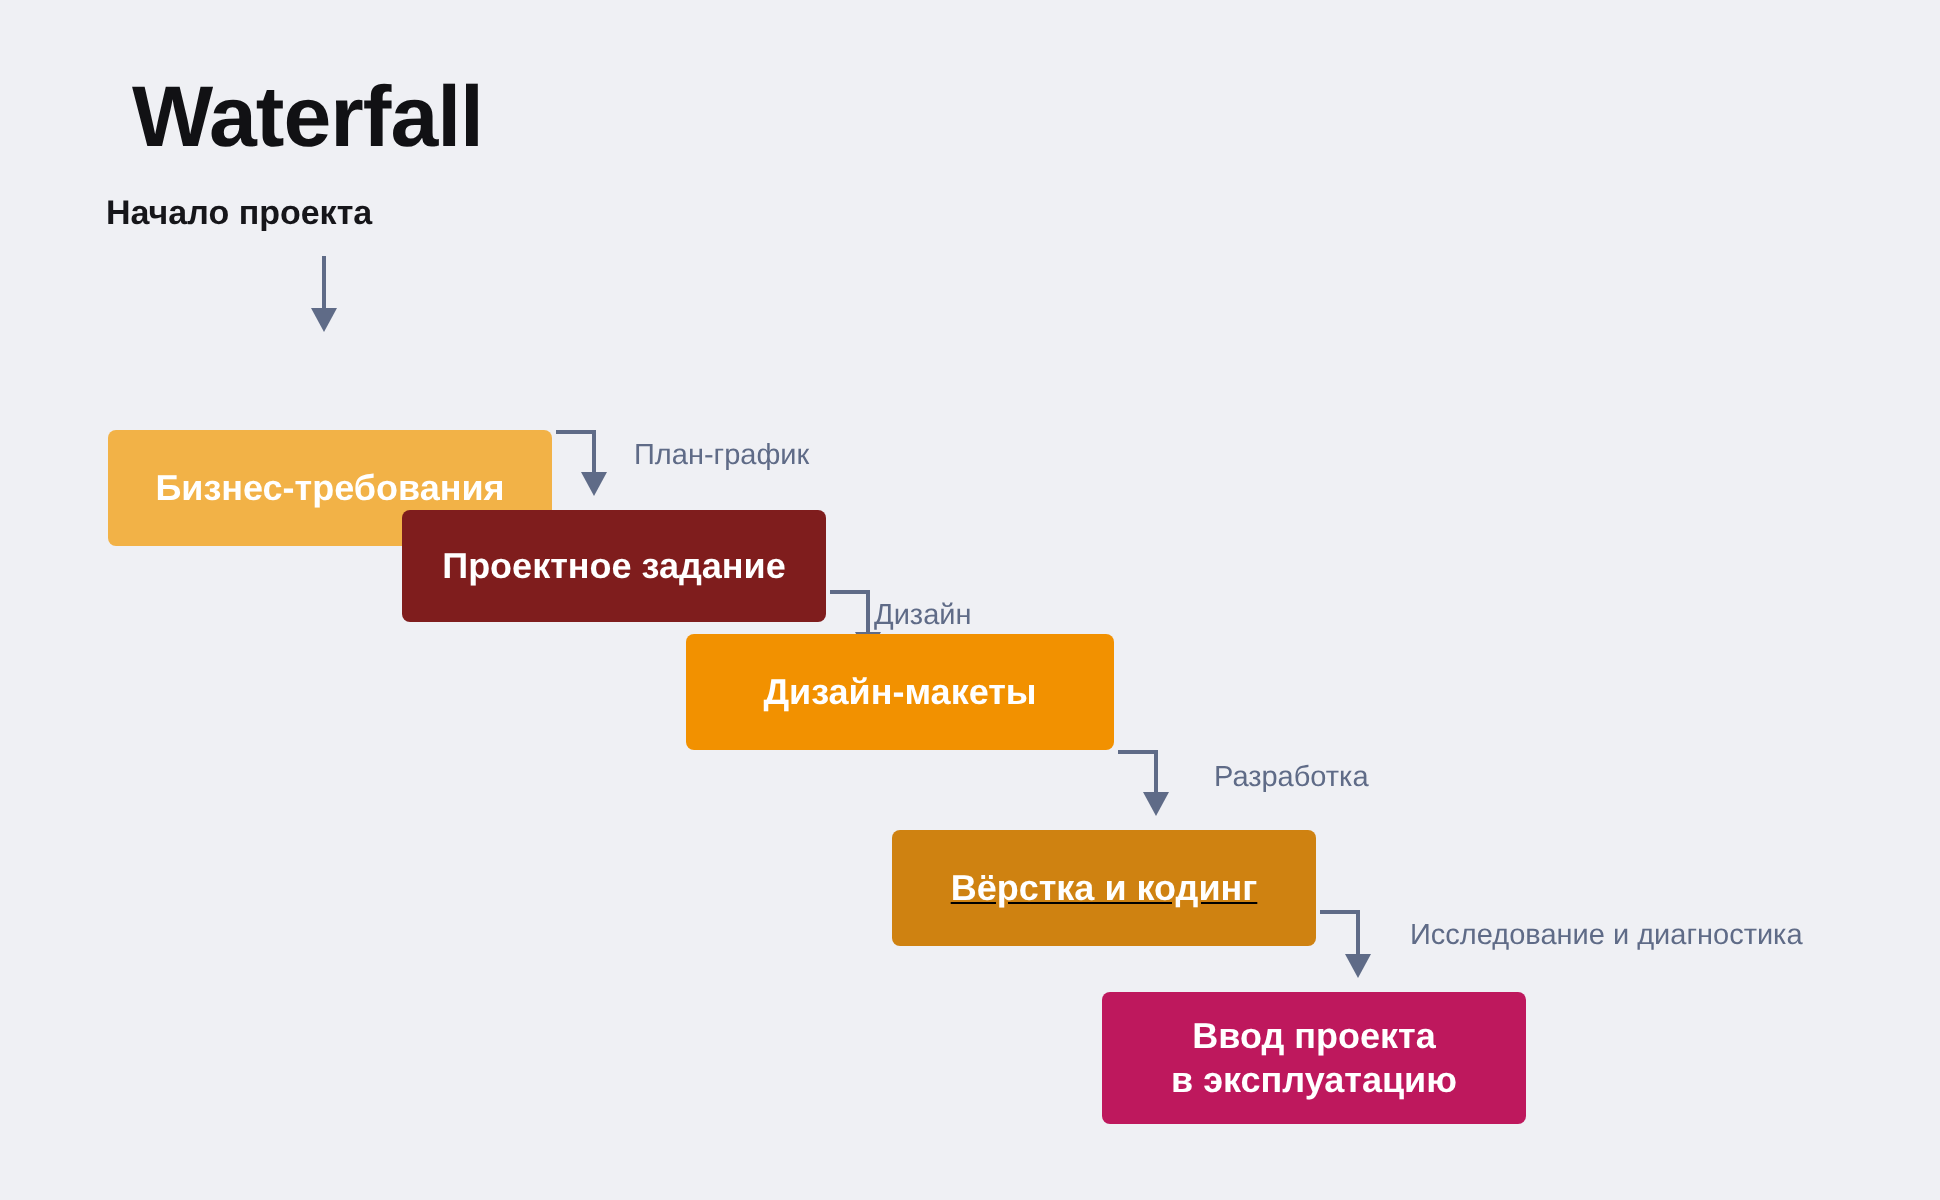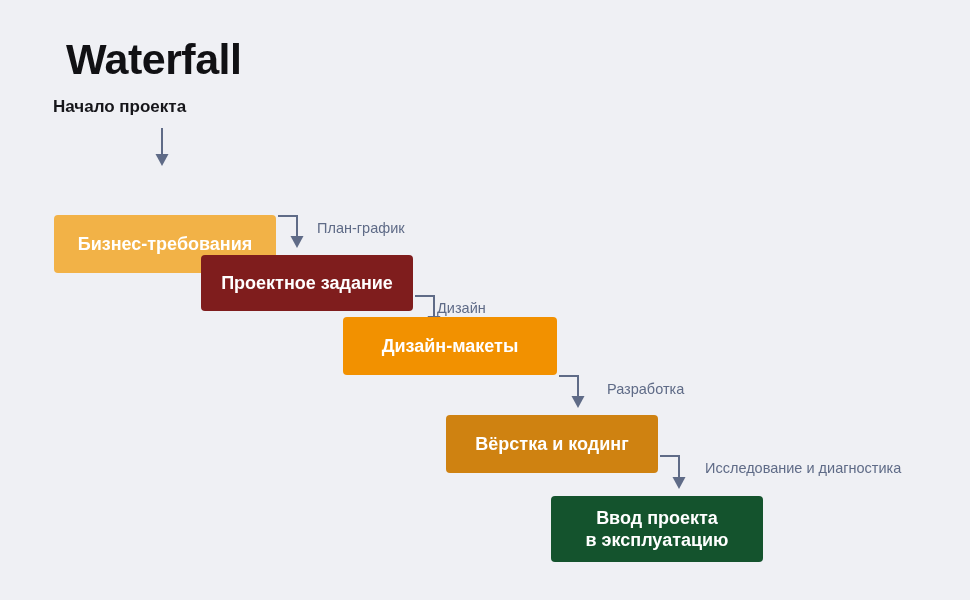--- a/index.html
+++ b/index.html
@@ -111,28 +111,28 @@
   <div class="stage-box" style="left:343px; top:317px; width:214px; height:58px; background:#f29100;">
     <span class="stage-box-label">Дизайн-макеты</span>
   </div>
 
   <svg class="connector" style="left:557px; top:366px;" width="46" height="44" viewBox="0 0 46 44">
     <path d="M 2 10 L 21 10 L 21 32" stroke="#5f6b87" stroke-width="2" fill="none"></path>
     <polygon points="21,42 14.5,30 27.5,30" fill="#5f6b87"></polygon>
   </svg>
   <div class="connector-label" style="left:607px; top:382px;">Разработка</div>
 
-  <div class="stage-box" style="left:446px; top:415px; width:212px; height:58px; background:#cf8211;">
+  <div class="stage-box" style="left:446px; top:415px; width:212px; height:58px; background:#cf8211;text-decoration:underline;">
     <span class="stage-box-label">Вёрстка и кодинг</span>
   </div>
 
   <svg class="connector" style="left:658px; top:446px;" width="46" height="46" viewBox="0 0 46 46">
     <path d="M 2 10 L 21 10 L 21 33" stroke="#5f6b87" stroke-width="2" fill="none"></path>
     <polygon points="21,43 14.5,31 27.5,31" fill="#5f6b87"></polygon>
   </svg>
   <div class="connector-label" style="left:705px; top:461px;">Исследование и диагностика</div>
 
-  <div class="stage-box" style="left:551px; top:496px; width:212px; height:66px; background:#14532d;">
+  <div class="stage-box" style="left:551px; top:496px; width:212px; height:66px; background:#be185d;">
     <span class="stage-box-label">Ввод проекта
 в эксплуатацию</span>
   </div>
 
 </div>
 
 </body></html>

